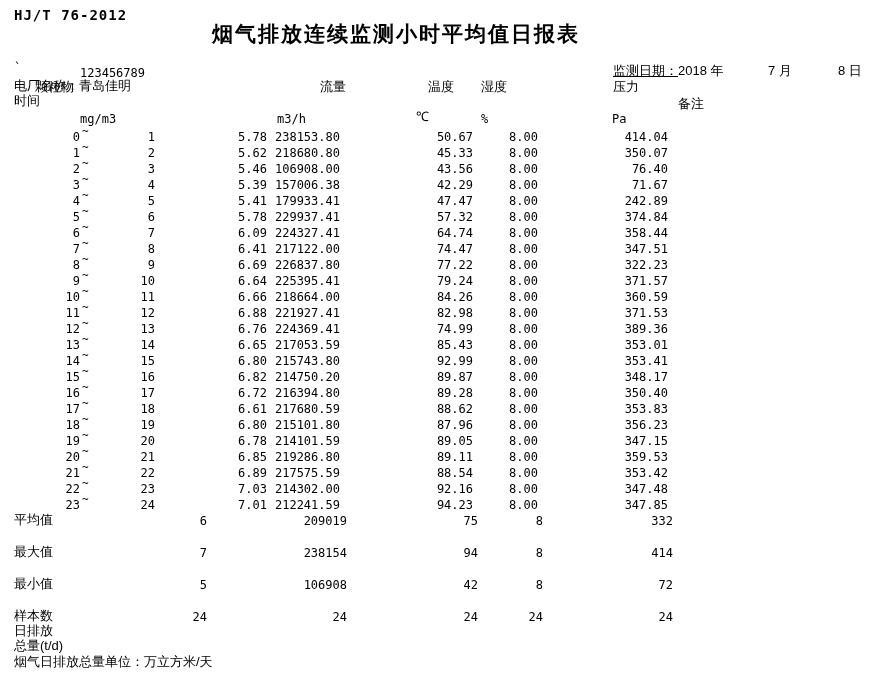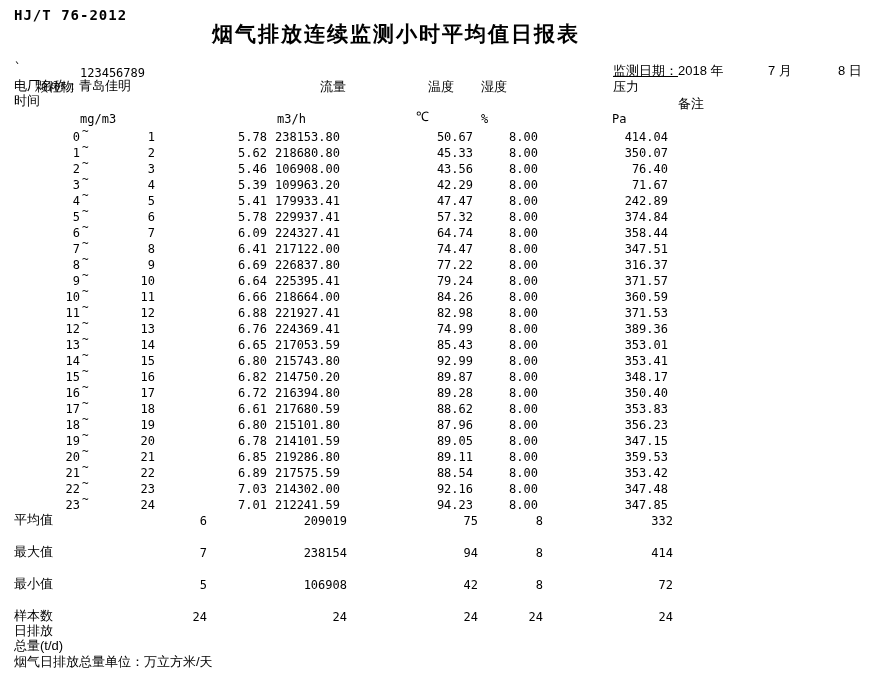--- a/index.html
+++ b/index.html
@@ -87,21 +87,21 @@
       <span class="cell c-flow">106908.00</span>
       <span class="cell c-temp">43.56</span>
       <span class="cell c-hum">8.00</span>
       <span class="cell c-press">76.40</span>
     </div>
     <div class="row" style="top: 177px;">
       <span class="cell c-from">3</span>
       <span class="cell c-tilde">~</span>
       <span class="cell c-to">4</span>
       <span class="cell c-pm">5.39</span>
-      <span class="cell c-flow">109963.20</span>
+      <span class="cell c-flow">157006.38</span>
       <span class="cell c-temp">42.29</span>
       <span class="cell c-hum">8.00</span>
       <span class="cell c-press">71.67</span>
     </div>
     <div class="row" style="top: 193px;">
       <span class="cell c-from">4</span>
       <span class="cell c-tilde">~</span>
       <span class="cell c-to">5</span>
       <span class="cell c-pm">5.41</span>
       <span class="cell c-flow">179933.41</span>
@@ -140,21 +140,21 @@
       <span class="cell c-press">347.51</span>
     </div>
     <div class="row" style="top: 257px;">
       <span class="cell c-from">8</span>
       <span class="cell c-tilde">~</span>
       <span class="cell c-to">9</span>
       <span class="cell c-pm">6.69</span>
       <span class="cell c-flow">226837.80</span>
       <span class="cell c-temp">77.22</span>
       <span class="cell c-hum">8.00</span>
-      <span class="cell c-press">316.37</span>
+      <span class="cell c-press">322.23</span>
     </div>
     <div class="row" style="top: 273px;">
       <span class="cell c-from">9</span>
       <span class="cell c-tilde">~</span>
       <span class="cell c-to">10</span>
       <span class="cell c-pm">6.64</span>
       <span class="cell c-flow">225395.41</span>
       <span class="cell c-temp">79.24</span>
       <span class="cell c-hum">8.00</span>
       <span class="cell c-press">371.57</span>

